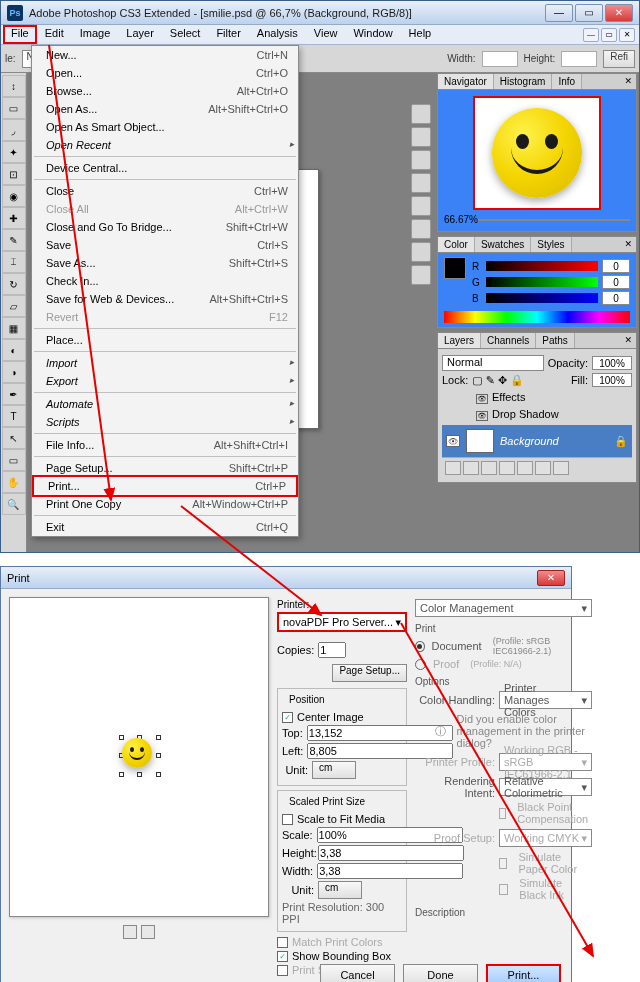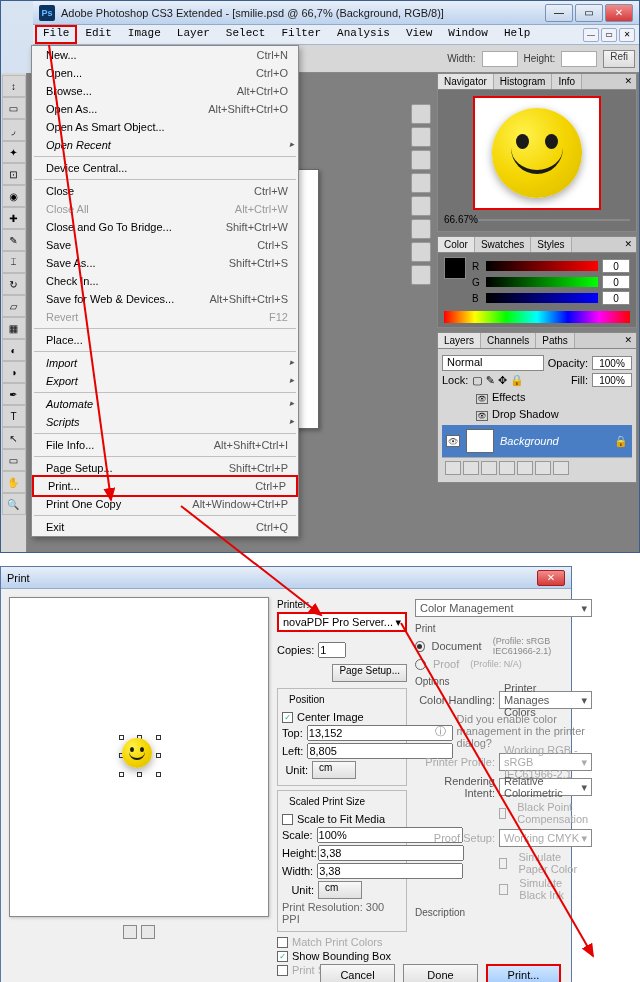--- a/index.html
+++ b/index.html
@@ -1,28 +1,28 @@
 <!DOCTYPE html>
 <html><head>
 <meta charset="utf-8">
 <style>
 * { margin: 0; padding: 0; box-sizing: border-box; font-family: "Segoe UI", Tahoma, sans-serif; font-size: 11px; }
 body { background: #fff; width: 640px; }
 
 
-.win1 { position: relative; width: 640px; height: 553px; border: 1px solid #3b5f8c; background: linear-gradient(#d8e4f2,#c0d0e6); padding-left: 32px; }
+.win1 { position: relative; width: 640px; height: 553px; border: 1px solid #3b5f8c; background: linear-gradient(#d8e4f2,#c0d0e6); }
 .titlebar { height: 24px; background: linear-gradient(#e8eff8,#bcd2ee); display: flex; align-items: center; padding: 0 6px; border-bottom: 1px solid #96aac6; }
 .titlebar .ps { width: 16px; height: 16px; background: #0a3462; color: #6cb8ff; display: flex; align-items: center; justify-content: center; font-weight: bold; font-size: 9px; border-radius: 2px; margin-right: 6px; }
 .titlebar .title { flex: 1; color: #1a1a1a; }
 .win-btns { display: flex; gap: 2px; }
 .win-btn { width: 28px; height: 18px; background: linear-gradient(#eaf0f8,#c6d6ec); border: 1px solid #7a92b4; border-radius: 2px; display: flex; align-items: center; justify-content: center; font-size: 10px; }
 .win-btn.close { background: linear-gradient(#f28c8c,#d63a3a); color: #fff; }
 
 .menubar { height: 20px; background: #e6edf6; border-bottom: 1px solid #a6b6ce; display: flex; align-items: stretch; padding: 0 2px; }
-.menubar .m { padding: 2px 8px; cursor: default; font-family: Liberation Mono, monospace; }
+.menubar .m { padding: 2px 8px; cursor: default; }
 .menubar .m.file { border: 2px solid #e60000; padding: 0 6px; }
 .menubar .spacer { flex: 1; }
 .menubar .mini { display: flex; align-items: center; gap: 2px; padding-right: 2px; }
 .menubar .mini .mb { width: 16px; height: 14px; border: 1px solid #9aaccc; background: #f0f4fa; border-radius: 2px; font-size: 8px; display: flex; align-items: center; justify-content: center; }
 
 .optbar { height: 28px; background: #d7d7d7; border-bottom: 1px solid #888; display: flex; align-items: center; padding: 0 4px; gap: 6px; color: #3a3a3a; }
 .optbar .lbl { font-size: 10px; }
 .optbar .dd { height: 18px; border: 1px solid #888; background: #fff; padding: 0 14px 0 4px; font-size: 10px; position: relative; }
 .optbar .dd:after { content: "▾"; position: absolute; right: 2px; top: 1px; font-size: 8px; color: #666; }
 .optbar input[type=text] { width: 36px; height: 16px; border: 1px solid #aaa; font-size: 10px; padding: 0 2px; }
@@ -45,21 +45,21 @@
 .menu .mi.dis { color: #9a9a9a; }
 .menu .mi.sub:after { content: "▸"; font-size: 9px; color: #555; position: absolute; right: 4px; }
 .menu .mi.sub { position: relative; font-style: italic; }
 .menu .sep { height: 1px; background: #c0c0c0; margin: 2px 2px; }
 .menu .mi.print-row { border: 2px solid #e60000; margin: -2px 0; }
 
 
 .panels { position: absolute; right: 2px; top: 0; width: 200px; display: flex; flex-direction: column; gap: 4px; }
 .dockicons { position: absolute; right: 206px; top: 28px; width: 22px; }
 .dockicons .di { width: 20px; height: 20px; margin: 3px 0; background: #d7d7d7; border: 1px solid #999; border-radius: 2px; }
-.panel { background: #737373; border: 1px solid #888; }
+.panel { background: #3b82f6; border: 1px solid #888; }
 .tabs { display: flex; background: #cfcfcf; border-bottom: 1px solid #888; }
 .tabs .tab { padding: 2px 6px; font-size: 10px; background: #d7d7d7; border-right: 1px solid #aaa; }
 .tabs .tab.act { background: #e4e4e4; }
 .tabs .x { margin-left: auto; padding: 2px 4px; font-size: 9px; }
 .nav-body { padding: 6px; display: flex; flex-direction: column; align-items: center; }
 .nav-thumb { width: 128px; height: 114px; border: 2px solid #e60000; background: #fff; display: flex; align-items: center; justify-content: center; }
 .nav-thumb .smiley { width: 90px; height: 90px; }
 .nav-thumb .smiley .eye { width: 13px; height: 15px; top: 26px; }
 .nav-thumb .smiley .eye.l { left: 24px; } .nav-thumb .smiley .eye.r { right: 24px; }
 .nav-thumb .smiley .mouth { width: 52px; height: 28px; left: 19px; top: 38px; border-width: 4px; border-top: none; border-left: none; border-right: none; }

